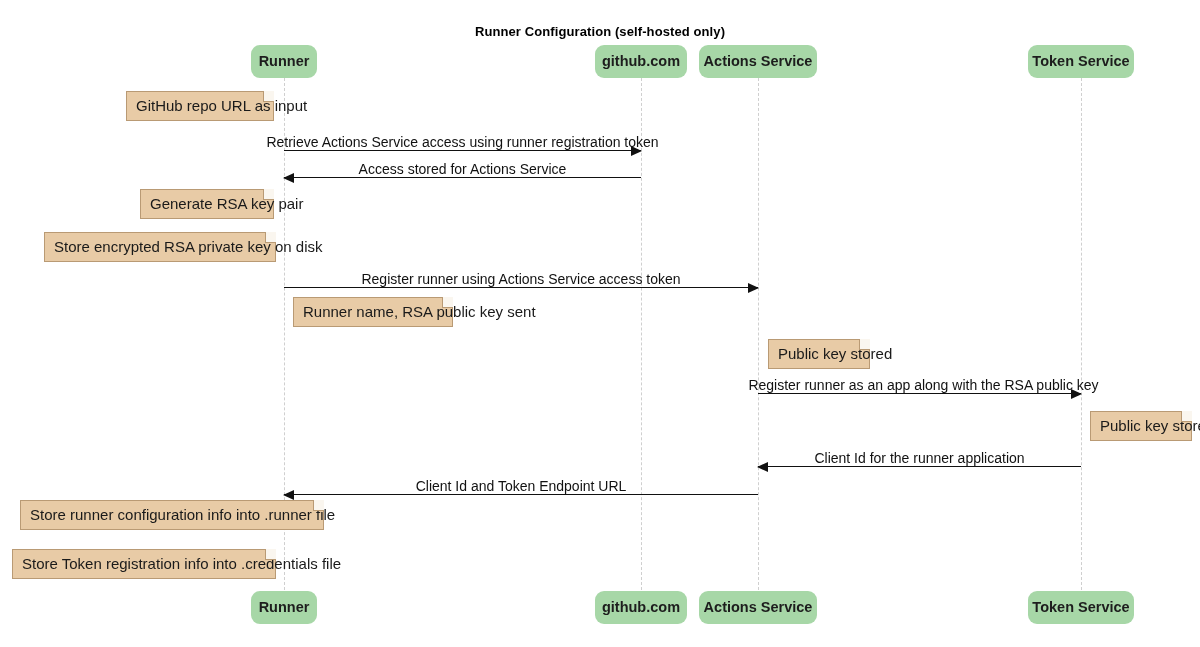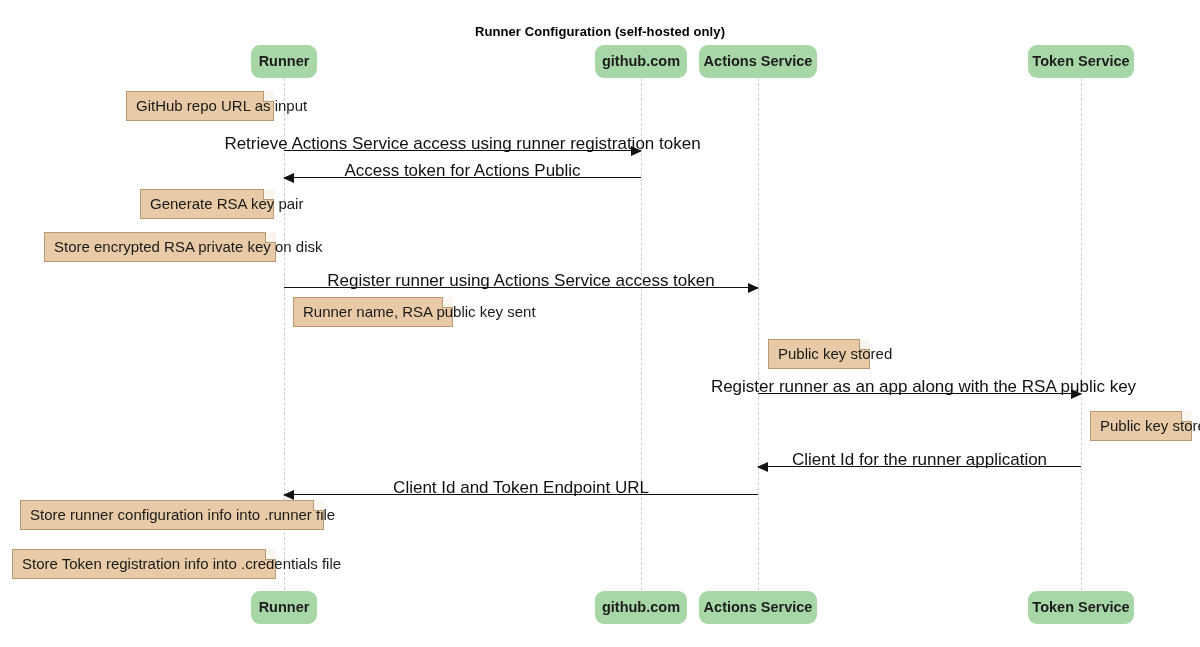--- a/index.html
+++ b/index.html
@@ -92,21 +92,21 @@
     right: -1px;
   }
   .arrowhead.left {
     border-top: 5px solid transparent;
     border-bottom: 5px solid transparent;
     border-right: 11px solid #111111;
     left: -1px;
   }
   .msg-label {
     position: absolute;
-    font-size: 17px;
+    font-size: 14px;
     color: #111111;
     white-space: nowrap;
     transform: translateX(-50%);
     text-align: center;
   }
 </style>
 </head>
 <body>
 
 <div id="canvas">
@@ -132,21 +132,21 @@
       <div class="participant" style="left: 1081px; top: 591px; width: 106px;"><span>Token Service</span></div>
     </div>
   <div id="messages-layer">
       <div class="msg" style="left: 284px; top: 150px; width: 357px;">
         <div class="arrowhead right"></div>
       </div>
       <div class="msg-label" style="left: 462.5px; top: 134px;">Retrieve Actions Service access using runner registration token</div>
       <div class="msg" style="left: 284px; top: 177px; width: 357px;">
         <div class="arrowhead left"></div>
       </div>
-      <div class="msg-label" style="left: 462.5px; top: 161px;">Access token for Actions Public</div>
+      <div class="msg-label" style="left: 462.5px; top: 161px;">Access stored for Actions Service</div>
       <div class="msg" style="left: 284px; top: 287px; width: 474px;">
         <div class="arrowhead right"></div>
       </div>
       <div class="msg-label" style="left: 521px; top: 271px;">Register runner using Actions Service access token</div>
       <div class="msg" style="left: 758px; top: 393px; width: 323px;">
         <div class="arrowhead right"></div>
       </div>
       <div class="msg-label" style="left: 919.5px; top: 377px; padding-left: 8px;">Register runner as an app along with the RSA public key</div>
       <div class="msg" style="left: 758px; top: 466px; width: 323px;">
         <div class="arrowhead left"></div>

